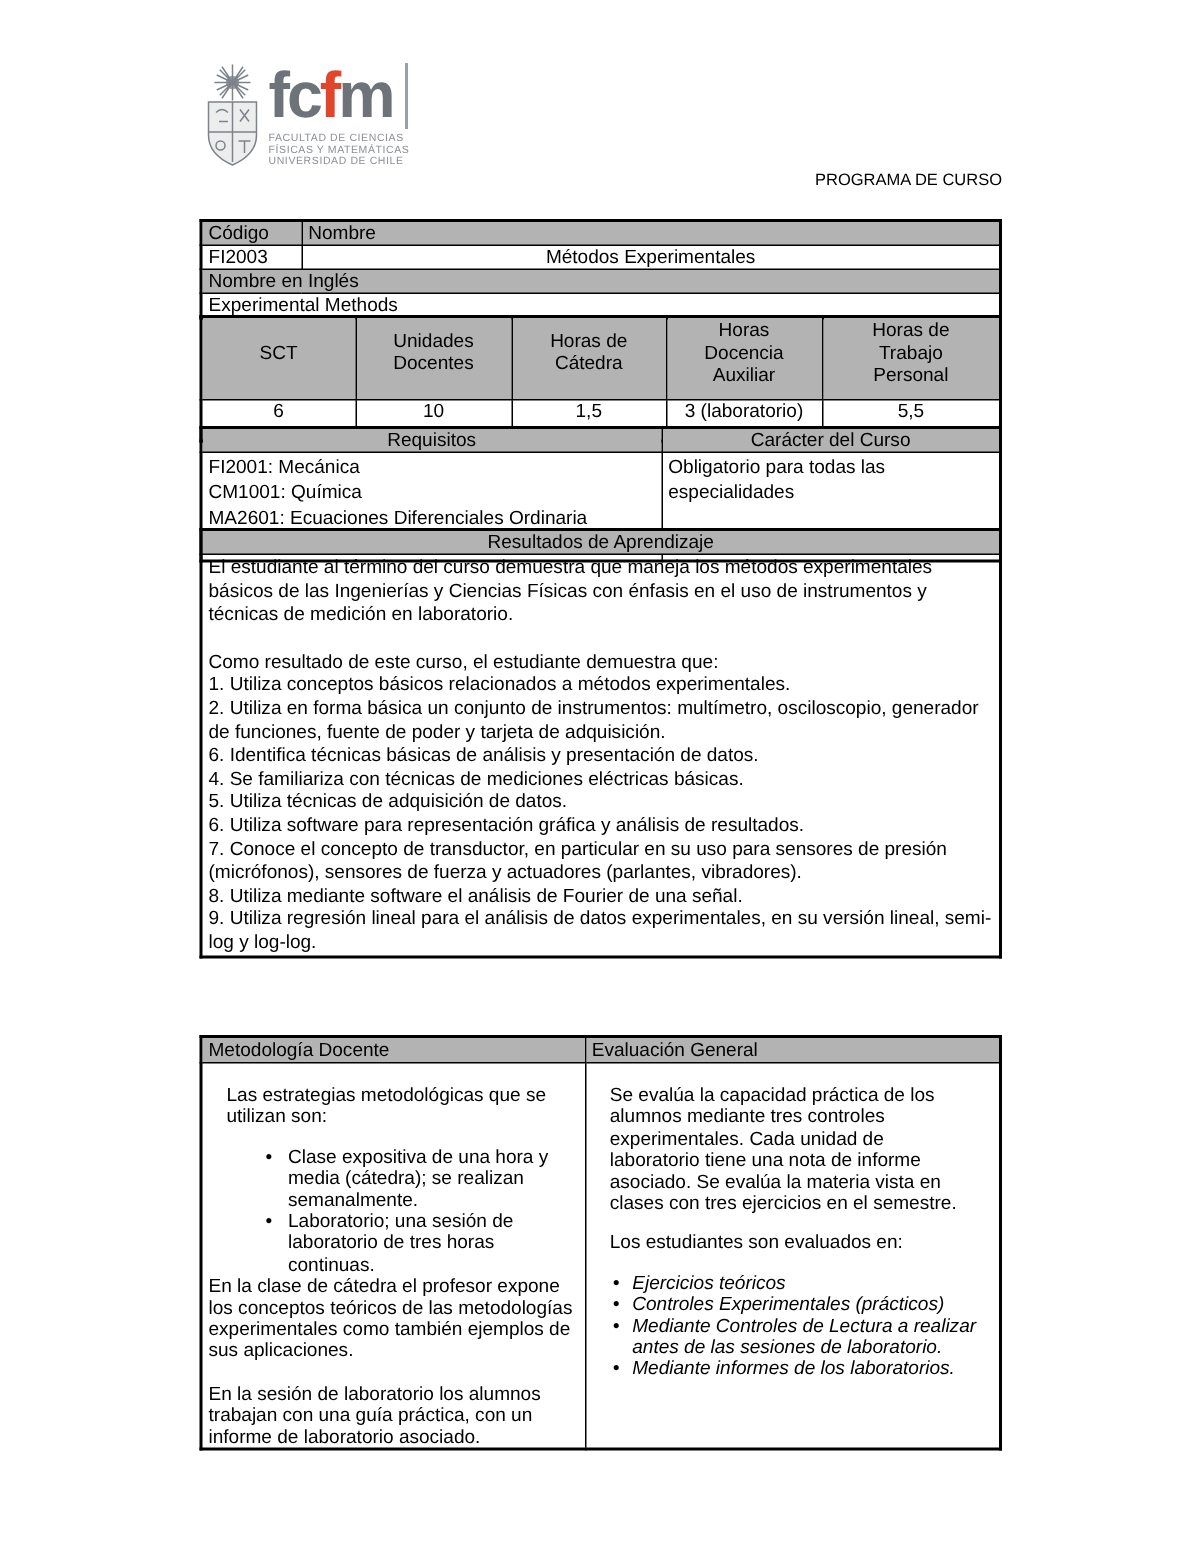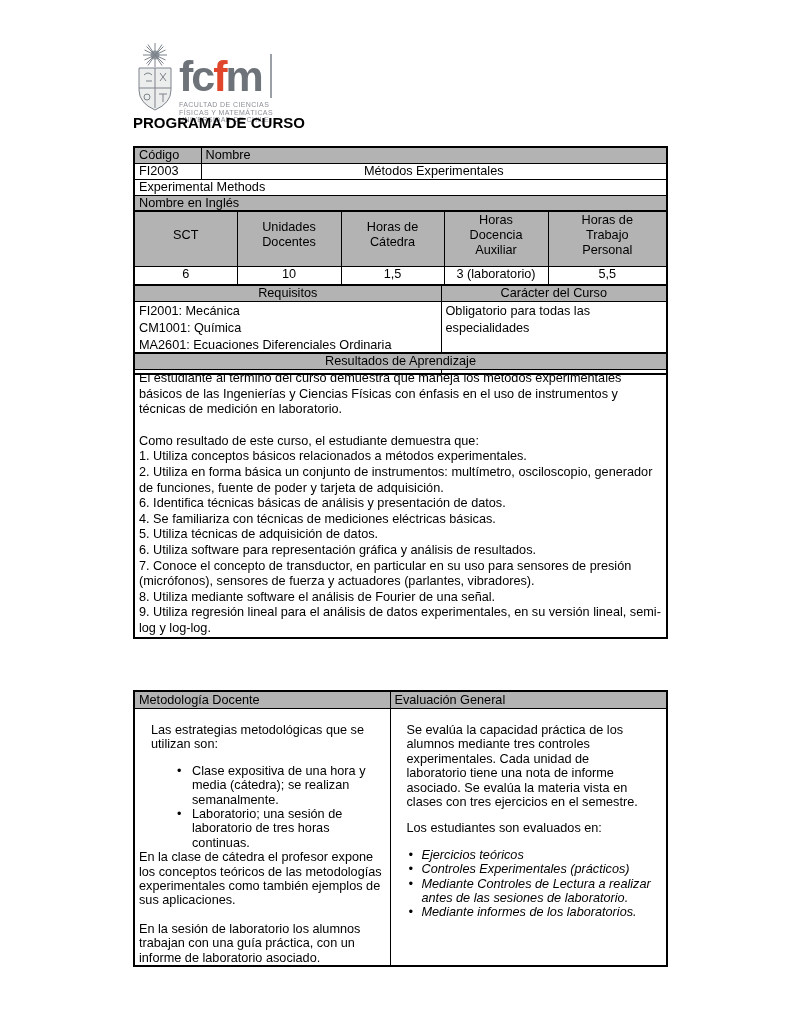--- a/index.html
+++ b/index.html
@@ -4,31 +4,31 @@
 <style>
   html,body { margin:0; padding:0; background:#ffffff; }
   .page {
     position:relative; width:800px; height:1035px; background:#ffffff;
     font-family:"Liberation Sans", sans-serif; color:#000; overflow:hidden;
   }
 
   
   .logo { position:absolute; left:134px; top:42px; display:flex; align-items:flex-start; }
   .crest { width:42px; height:72px; }
-  .logo-text { margin-left:3px;margin-top:12px; }
+  .logo-text { margin-left:3px; }
   .wordmark {
     font-size:43px; font-weight:bold; color:#6e737a; letter-spacing:-2px;
     line-height:40px; padding:2px 8px 2px 0; border-right:2px solid #9aa0a6; display:inline-block;
   }
   .wordmark .accent { color:#e0462c; }
   .faculty { font-size:7px; color:#8b9097; letter-spacing:0.4px; line-height:7.5px; margin-top:3px; }
 
   
-  .doc-title { position:absolute; left:133px; width:535px; top:114px; text-align:left;
-               font-weight:bold; font-size:15px; }
+  .doc-title { position:absolute; left:133px; width:535px; top:114px; text-align:right;
+               font-weight:normal; font-size:11px; }
 
   
   table.tbl { position:absolute; left:133px; width:535px; border-collapse:collapse;
               table-layout:fixed; font-size:12.7px; border:2px solid #000; }
   table.tbl td { border:1px solid #000; padding:0 4px; vertical-align:top; overflow:hidden; }
   td.gray { background:#b3b3b3; }
   td.center { text-align:center; }
   .prewrap { white-space:pre-line; }
 
   .t-course { top:146px; }
@@ -100,24 +100,24 @@
     <tbody>
         <tr>
       <td class="gray">Código</td>
       <td class="gray">Nombre</td>
     </tr>
     <tr>
       <td>FI2003</td>
       <td class="center">Métodos Experimentales</td>
     </tr>
     <tr>
+      <td colspan="2" class="gray">Nombre en Inglés</td>
+    </tr>
+    <tr>
       <td colspan="2">Experimental Methods</td>
-    </tr>
-    <tr>
-      <td colspan="2" class="gray">Nombre en Inglés</td>
     </tr>
   </tbody>
     </table>
 
   <table class="tbl t-hours">
     <colgroup>
         <col style="width:103px">
         <col style="width:104px">
         <col style="width:103px">
         <col style="width:104px">

